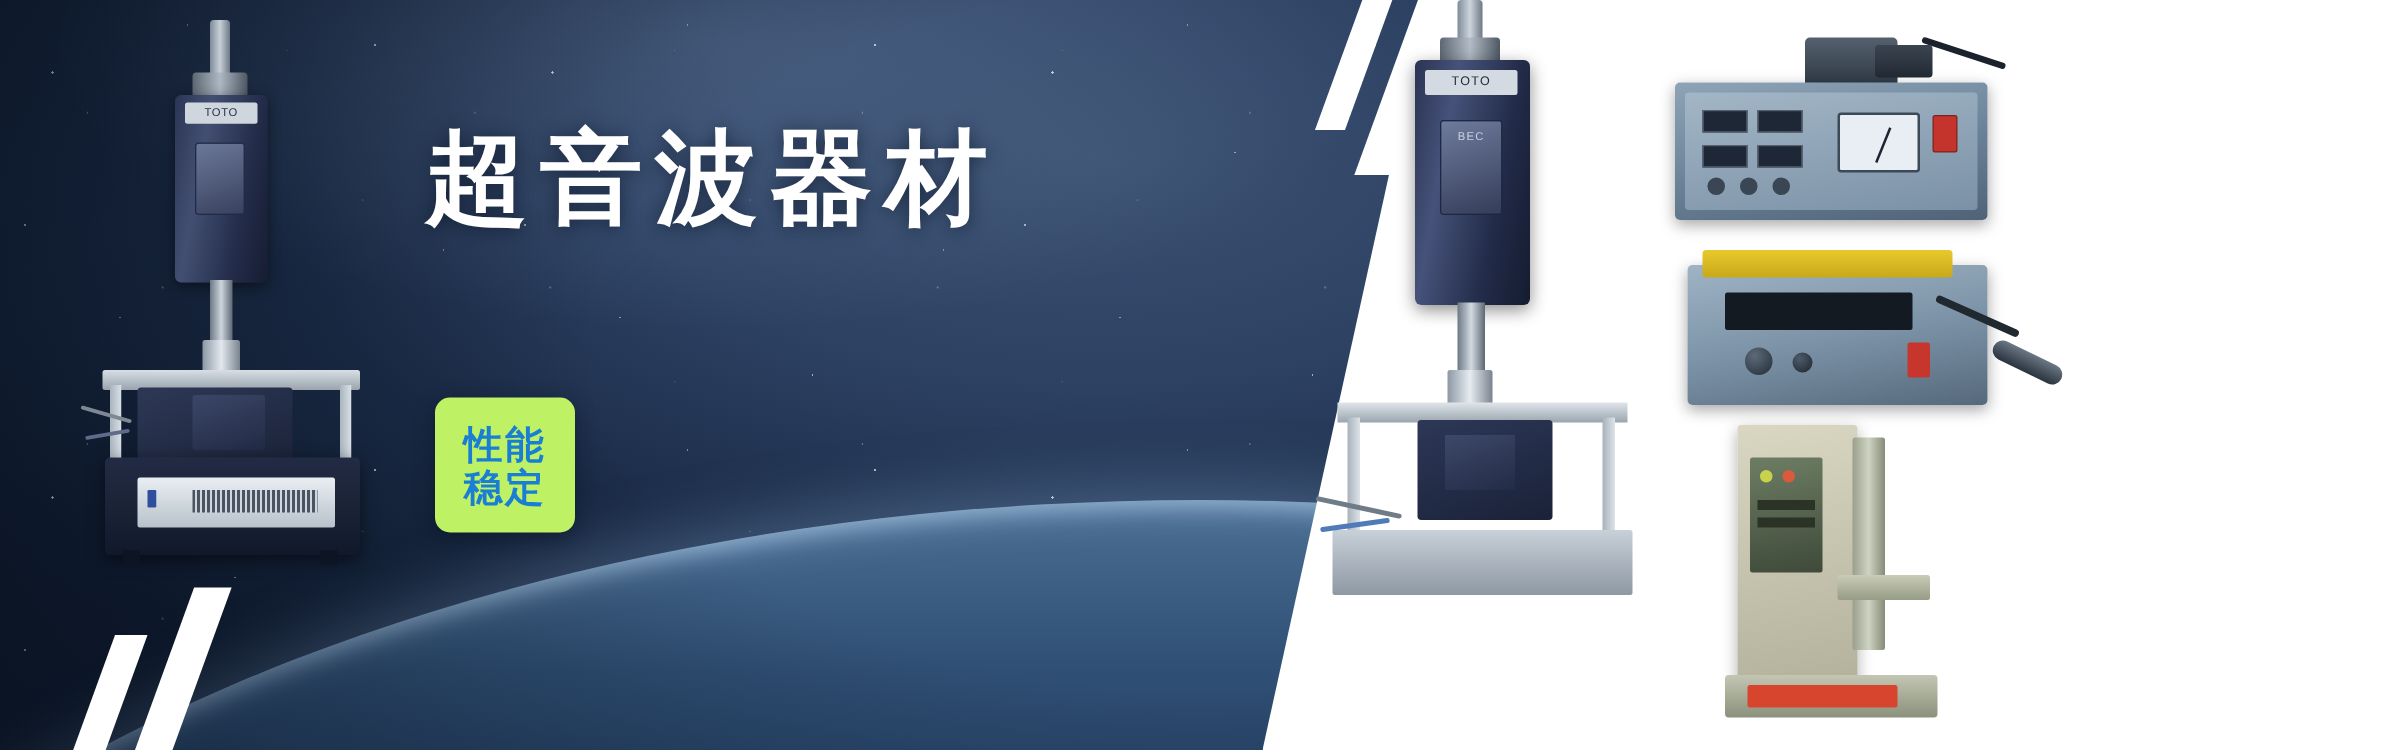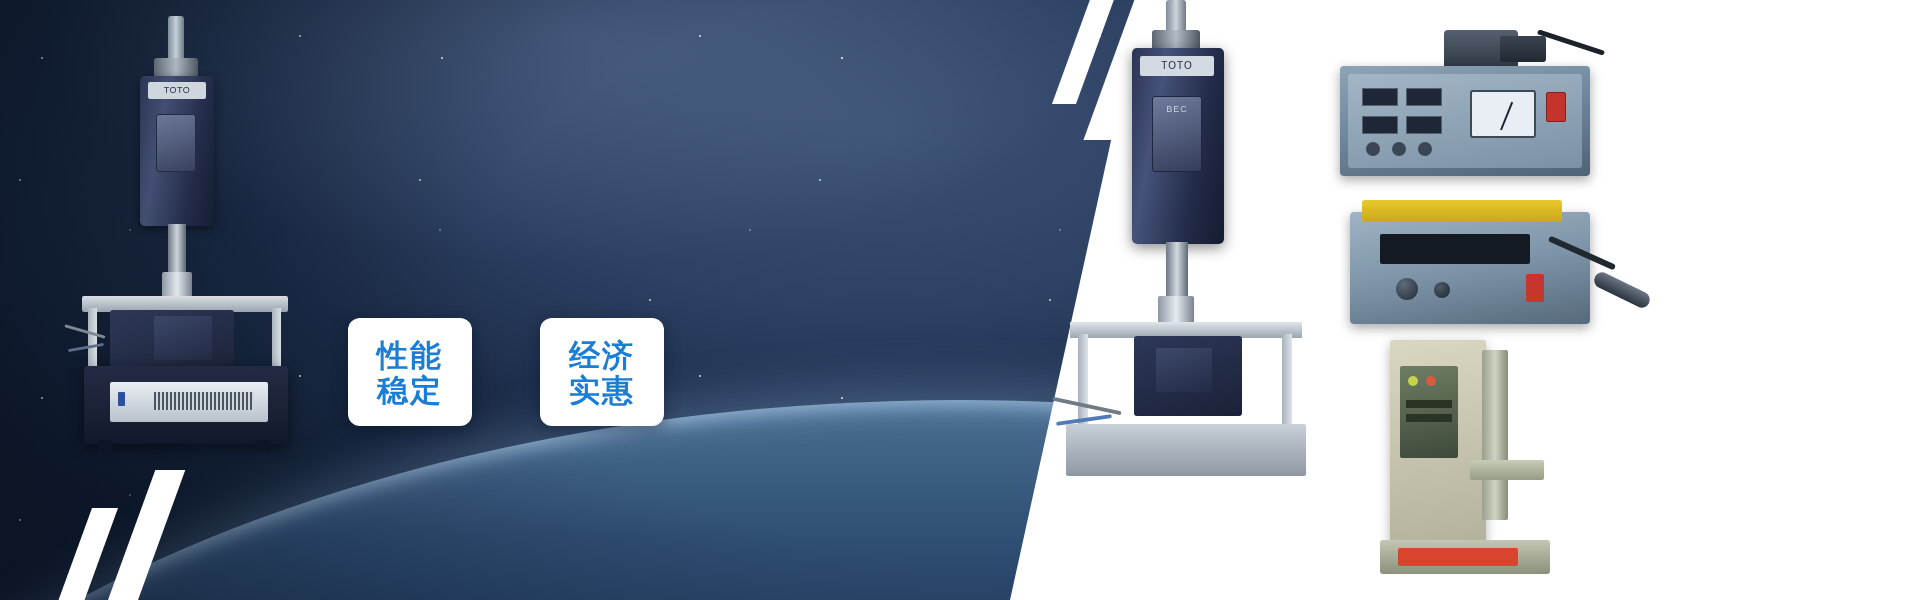--- a/index.html
+++ b/index.html
@@ -211,22 +211,22 @@
     white-space:nowrap;
   }
 
   .badges {
     position:absolute;
     left:348px; top:318px;
     display:flex;
     gap:68px;
   }
   .badge {
-    width:124px; height:108px;
-    background:#ffffff;
+    width:112px; height:108px;
+    background:#bef264;
     border-radius:12px;
     box-shadow:0 4px 16px rgba(4,14,30,.42);
     display:flex;
     flex-direction:column;
     align-items:center;
     justify-content:center;
     gap:0px;
     padding-top:2px;
   }
   .badge span {
@@ -336,26 +336,23 @@
     <div class="wd-dot2"></div>
     <div class="wd-sl"></div>
     <div class="wd-sl2"></div>
     <div class="wd-col"></div>
     <div class="wd-arm"></div>
     <div class="wd-base"></div>
     <div class="wd-label"></div>
   </div>
 
   <div class="center">
+    <div class="title">超音波器材</div>
 
     <div class="badges">
       <div class="badge">
         <span>性能</span>
         <span>稳定</span>
       </div>
-      <div class="badge">
-        <span>经济</span>
-        <span>实惠</span>
-      </div>
     </div>
   </div>
 
 </div>
 
 </body></html>

